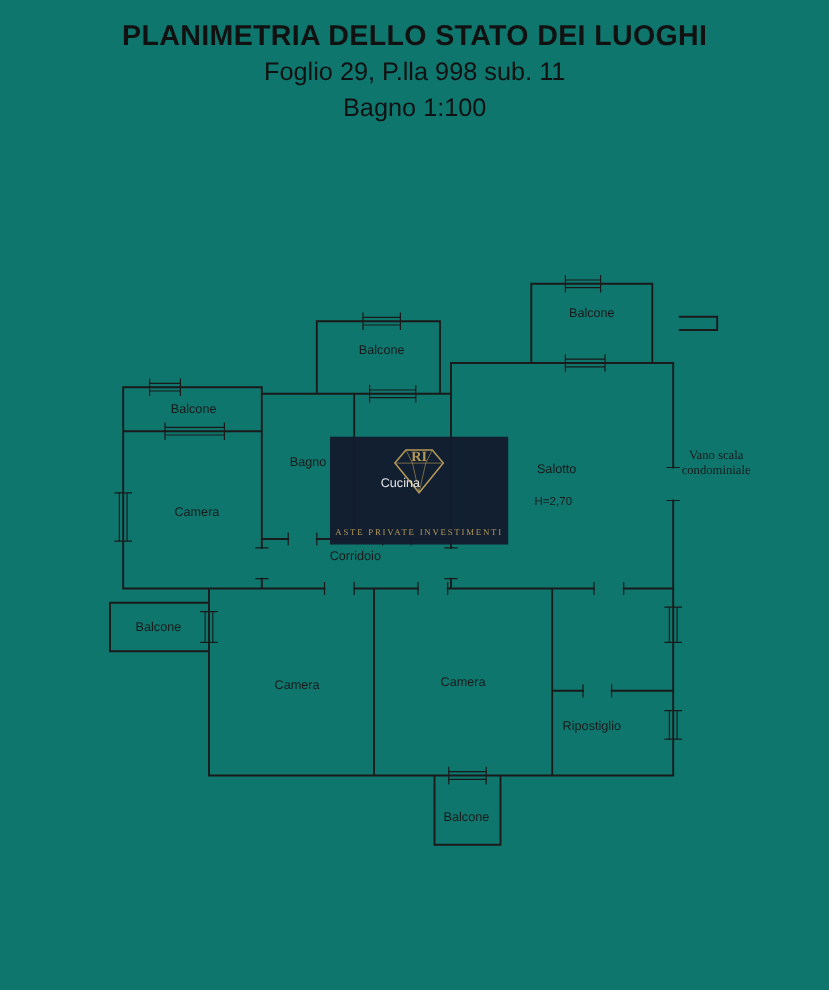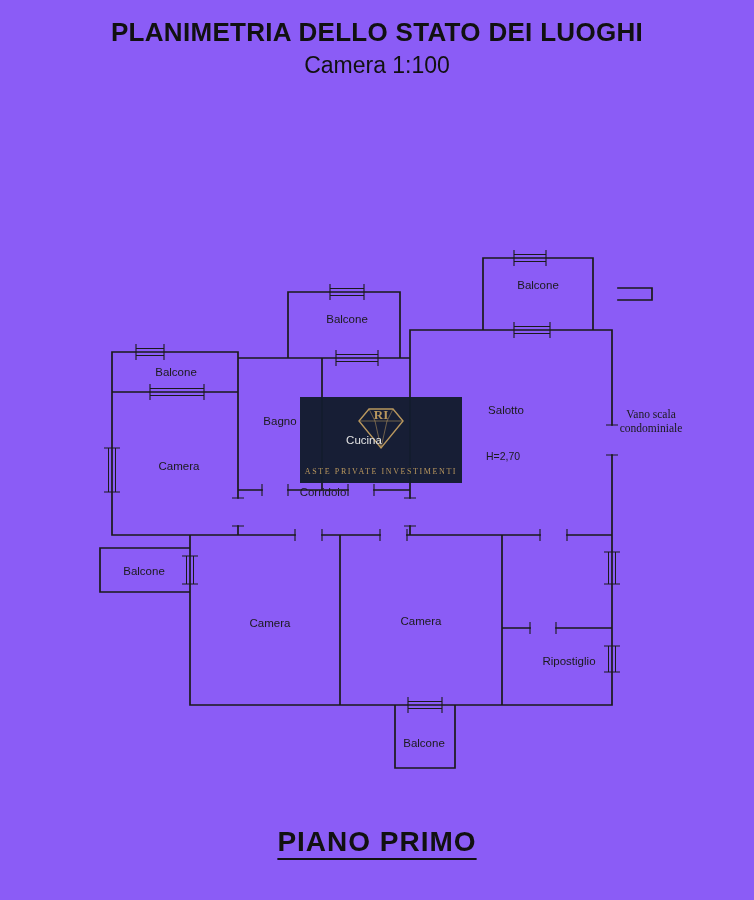--- a/index.html
+++ b/index.html
@@ -1,32 +1,32 @@
 <!DOCTYPE html>
 <html><head>
 <meta charset="utf-8">
 <style>
   html,body{margin:0;padding:0;background:#ffffff;}
   .page{
-    position:relative;width:754px;height:900px;background:#8b5cf6;
+    position:relative;width:754px;height:900px;background:#0f766e;
     font-family:"Liberation Sans",sans-serif;color:#111;overflow:hidden;
   }
   .header{position:absolute;top:16px;left:0;width:100%;text-align:center;z-index:4;}
   .h-bold{font-size:26px;font-weight:bold;line-height:33px;letter-spacing:0.3px;}
   .h-reg{font-size:23px;line-height:32px;}
   .plan-svg{position:absolute;left:0;top:0;z-index:1;}
   .lbl{
     position:absolute;transform:translate(-50%,-50%);
     font-size:11.5px;white-space:nowrap;z-index:3;color:#1a1a1a;
   }
   .lbl.small{font-size:10.5px;text-align:right;}
   .lbl.light{color:#e3e3e3;}
   .lbl.vano{text-align:center;line-height:14px;white-space:normal;width:90px;font-family:Liberation Serif, serif;}
   .watermark{
-    position:absolute;left:300px;top:397px;width:162px;height:86px;
+    position:absolute;left:300px;top:397px;width:162px;height:98px;
     background:#131c2e;opacity:0.96;z-index:2;
     display:flex;flex-direction:column;align-items:center;justify-content:flex-end;
     padding-bottom:7px;box-sizing:border-box;
   }
   .wm-logo{position:absolute;top:7px;left:50%;transform:translateX(-50%);}
   .wm-caption{
     color:#bb9a58;font-size:8px;letter-spacing:1.6px;white-space:nowrap;
     font-family:"Liberation Serif",serif;
     text-align:right;
   }
@@ -36,21 +36,22 @@
   }
   .footer span{text-decoration:underline;text-underline-offset:7px;text-decoration-thickness:2px;}
 </style>
 </head>
 <body>
 
 <div class="page">
 
   <div class="header">
     <div class="h-bold">PLANIMETRIA DELLO STATO DEI LUOGHI</div>
-    <div class="h-reg">Camera 1:100</div>
+    <div class="h-reg">Foglio 29, P.lla 998 sub. 11</div>
+    <div class="h-reg">Bagno 1:100</div>
   </div>
 
   <svg class="plan-svg" width="754" height="900" viewBox="0 0 754 900">
 
     <path fill="none" stroke="#1a1a1a" stroke-width="1.7" stroke-linecap="square" d="M112,352 V392 M112,352 H238 M238,352 V498 M112,392 H238 M112,392 V535
              M238,526 V535 M238,358 H410
              M288,292 V358 M288,292 H400 M400,292 V358
              M322,358 V490
              M238,490 H262 M288,490 H348 M374,490 H410
              M410,330 V498 M410,526 V535 M410,330 H612
@@ -103,28 +104,25 @@
       <text x="26" y="15" text-anchor="middle" fill="#bb9a58" font-family="Liberation Serif, serif" font-size="13" font-weight="bold">RI</text>
     </svg>
     <div class="wm-caption">ASTE PRIVATE INVESTIMENTI</div>
   </div>
 
   <span class="lbl" style="left:538px;top:285px">Balcone</span>
   <span class="lbl" style="left:347px;top:319px">Balcone</span>
   <span class="lbl" style="left:176px;top:372px">Balcone</span>
   <span class="lbl" style="left:280px;top:421px">Bagno</span>
   <span class="lbl light" style="left:364px;top:440px">Cucina</span>
-  <span class="lbl" style="left:506px;top:410px">Salotto</span>
+  <span class="lbl" style="left:506px;top:427px">Salotto</span>
   <span class="lbl small" style="left:503px;top:456px">H=2,70</span>
   <span class="lbl" style="left:179px;top:466px">Camera</span>
   <span class="lbl vano" style="left:651px;top:421px"><span>Vano scala</span><br><span>condominiale</span></span>
-  <span class="lbl" style="left:323px;top:492px">Corridoio</span>
+  <span class="lbl" style="left:323px;top:506px">Corridoio</span>
   <span class="lbl" style="left:144px;top:571px">Balcone</span>
   <span class="lbl" style="left:270px;top:623px">Camera</span>
   <span class="lbl" style="left:421px;top:621px">Camera</span>
-  <span class="lbl" style="left:569px;top:661px">Ripostiglio</span>
+  <span class="lbl" style="left:538px;top:661px">Ripostiglio</span>
   <span class="lbl" style="left:424px;top:743px">Balcone</span>
 
-  <div class="footer">
-    <span>PIANO PRIMO</span>
-  </div>
 
 </div>
 
 </body></html>

